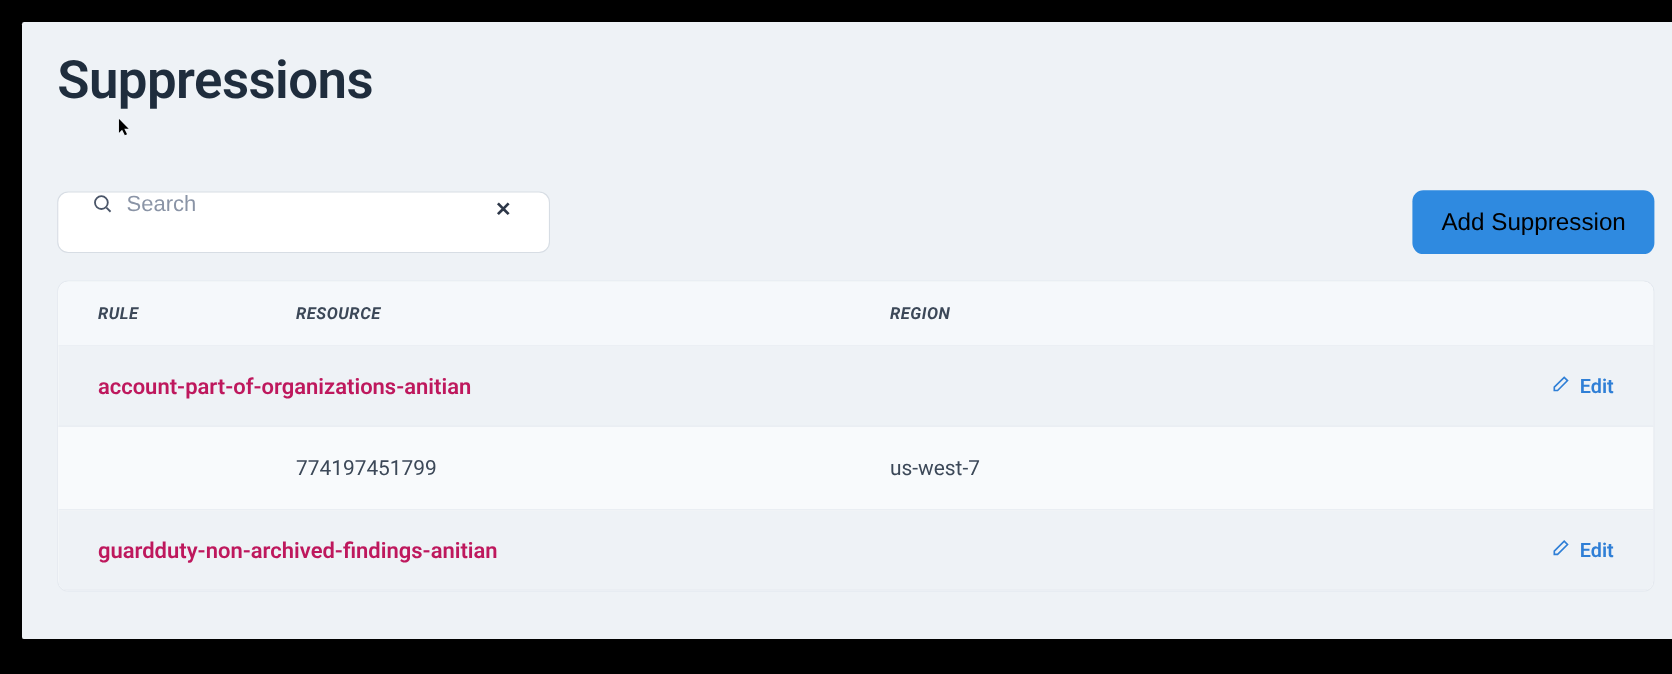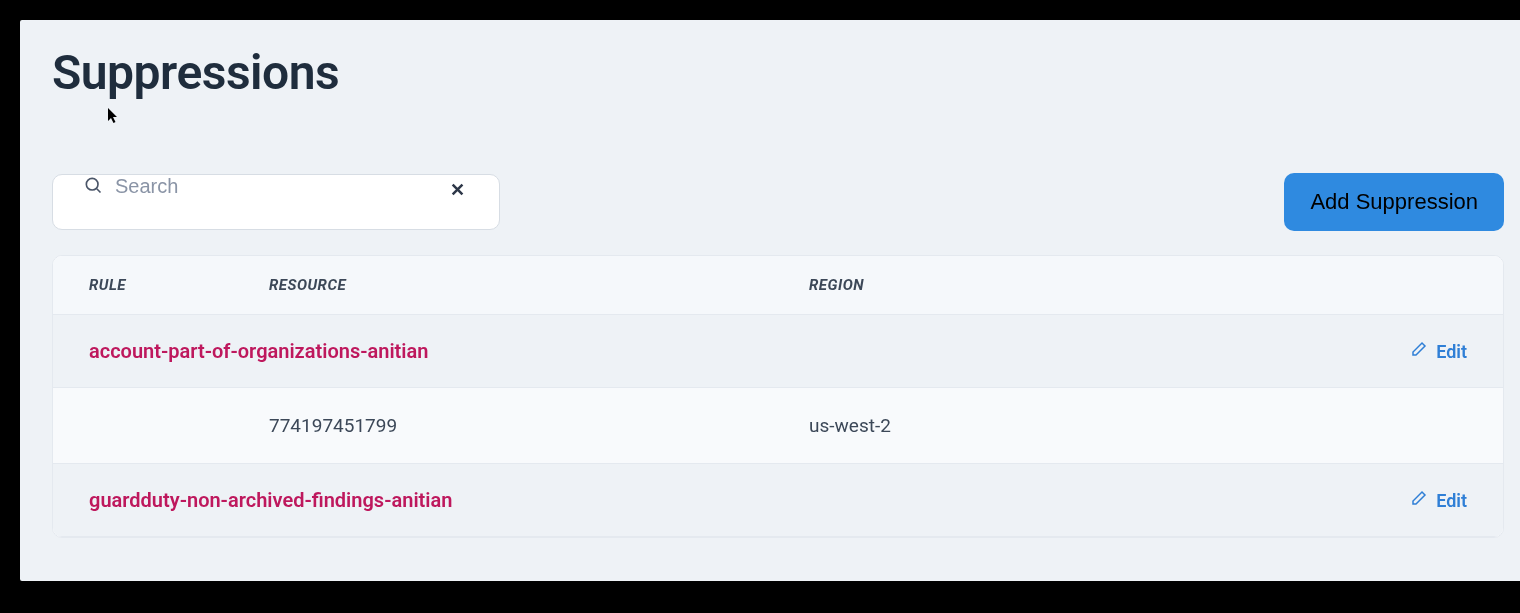--- a/index.html
+++ b/index.html
@@ -177,21 +177,21 @@
           <svg viewBox="0 0 24 24">
               <path d="M4 20 L4 16 L16 4 L20 8 L8 20 Z"></path>
             </svg>
         </span>
         <span>Edit</span>
       </span>
     </div>
     <div class="data-row">
       <div></div>
       <div>774197451799</div>
-      <div>us-west-2</div>
+      <div>us-west-7</div>
       <div></div>
     </div>
 
     <div class="group-row">
       <span class="rule-name">guardduty-non-archived-findings-anitian</span>
       <span class="edit-link">
         <span>
           <svg viewBox="0 0 24 24">
               <path d="M4 20 L4 16 L16 4 L20 8 L8 20 Z"></path>
             </svg>

